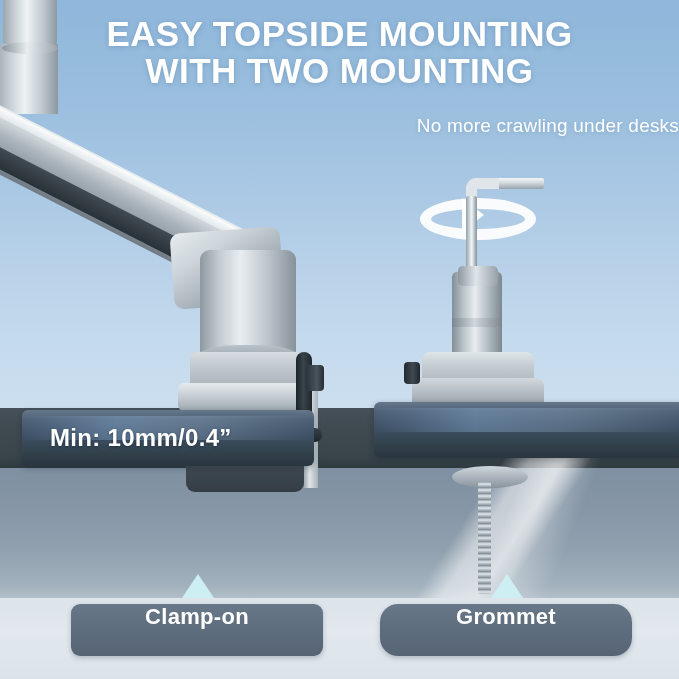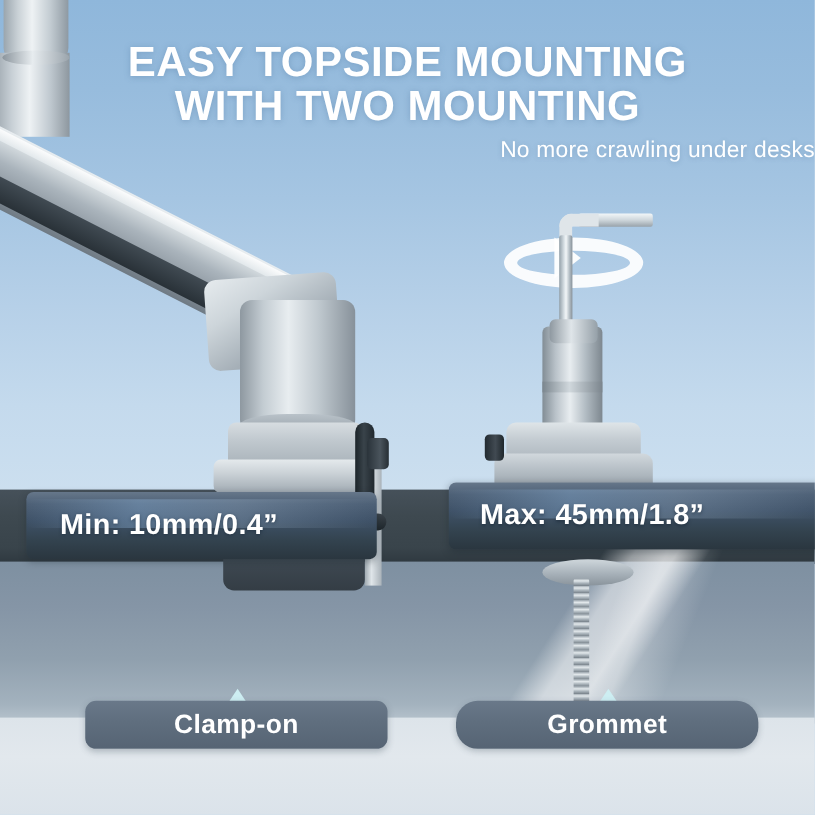--- a/index.html
+++ b/index.html
@@ -33,21 +33,21 @@
     background:linear-gradient(118deg,rgba(255,255,255,0) 38%,rgba(255,255,255,.52) 44%,rgba(255,255,255,.60) 52%,rgba(255,255,255,0) 58%);
     transform:skewX(-6deg);
   }
   .lightwedge2{
     position:absolute;left:300px;top:455px;width:400px;height:150px;
     background:linear-gradient(112deg,rgba(255,255,255,0) 50%,rgba(255,255,255,.34) 56%,rgba(255,255,255,0) 66%);
   }
 
   
   .title{
-    position:absolute;left:0;top:33px;width:679px;text-align:center;
+    position:absolute;left:0;top:15px;width:679px;text-align:center;
     color:#ffffff;font-size:35px;font-weight:bold;line-height:37px;
     letter-spacing:.4px;
     text-shadow:0 1px 5px rgba(70,110,150,.35);
   }
   .title .l2{display:block;}
   .subtitle{
     position:absolute;left:0;top:115px;width:679px;text-align:right;
     color:#ffffff;font-size:19px;font-weight:normal;letter-spacing:.2px;
     text-shadow:0 1px 4px rgba(70,110,150,.30);
   }
@@ -209,23 +209,23 @@
   
   .tri{
     position:absolute;width:0;height:0;
     border-left:16px solid transparent;border-right:16px solid transparent;
     border-bottom:24px solid #cdeef2;
   }
   .tri-left{left:182px;top:574px;}
   .tri-right{left:491px;top:574px;}
 
   .pill{
-    position:absolute;top:584px;height:40px;border-radius:9px;
+    position:absolute;top:604px;height:52px;border-radius:9px;
     background:linear-gradient(180deg,#697889 0%,#5f6e7e 45%,#566474 100%);
-    display:flex;align-items:center;justify-content:center;
+    display:flex;align-items:flex-start;justify-content:center;
     box-shadow:0 2px 5px rgba(60,75,90,.30);
   }
   .pill-left{left:71px;width:252px;}
   .pill-right{left:380px;width:252px;border-radius:18px;}
   .pill-label{color:#ffffff;font-size:22px;font-weight:bold;letter-spacing:.3px;}
 </style>
 </head>
 <body>
 
 <div id="scene">
@@ -284,21 +284,20 @@
     <div class="gr-washer"></div>
     <div class="gr-bolt"></div>
   </div>
 
   <div class="plate plate-left">
     <div class="plate-sheen"></div>
     <span class="plate-label">Min: 10mm/0.4”</span>
   </div>
   <div class="plate plate-right">
     <div class="plate-sheen"></div>
-    <span class="plate-label">Max: 45mm/1.8”</span>
   </div>
 
   <div class="tri tri-left"></div>
   <div class="tri tri-right"></div>
 
   <div class="pill pill-left">
     <span class="pill-label">Clamp-on</span>
   </div>
   <div class="pill pill-right">
     <span class="pill-label">Grommet</span>

